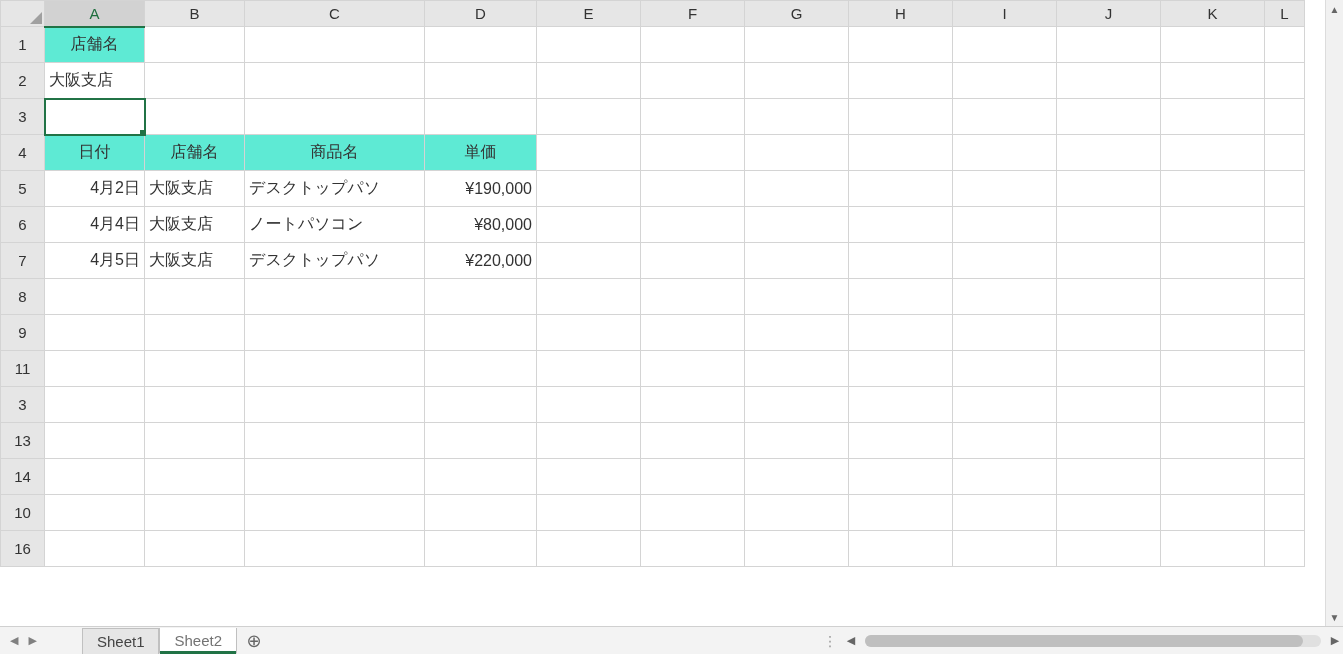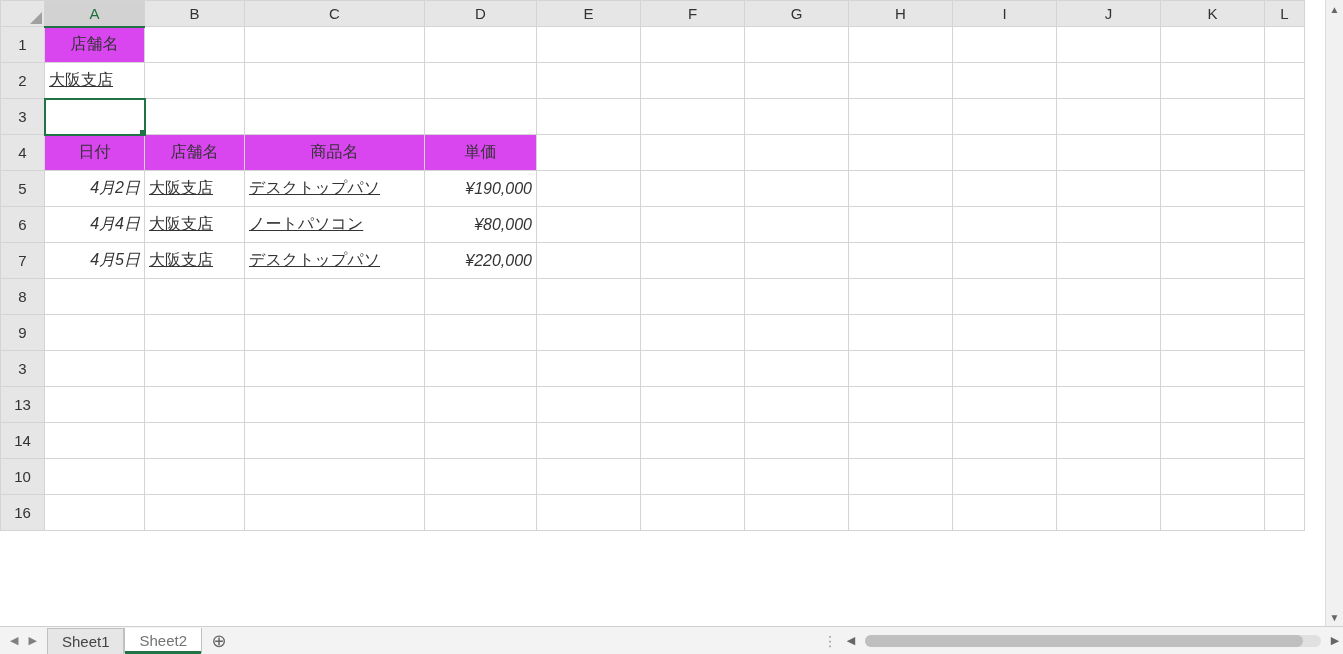--- a/index.html
+++ b/index.html
@@ -70,40 +70,40 @@
 th.row-head {
   width: 44px;
   background: #e6e6e6;
   text-align: center;
   color: #555;
   font-size: 15px;
   border: 1px solid #b7b7b7;
 }
 td.cell { background: #fff; }
 td.hdr {
-  background: #d946ef;
+  background: #5eead4;
   color: #fff;
   text-align: center;
   font-weight: normal;
 }
 td.active {
   outline: 2px solid #217346;
   outline-offset: -1px;
   position: relative;
 }
 td.active::after {
   content: "";
   position: absolute;
   right: -3px; bottom: -3px;
   width: 6px; height: 6px;
   background: #217346;
   border: 1px solid #fff;
 }
-td.align-r { text-align: right; font-style: italic; }
-td.align-l { text-align: left; text-decoration: underline; }
+td.align-r { text-align: right; }
+td.align-l { text-align: left; }
 td.align-c { text-align: center; }
 
 
 .cA { width: 100px; }
 .cB { width: 100px; }
 .cC { width: 180px; }
 .cD { width: 112px; }
 .cE,.cF,.cG,.cH,.cI,.cJ,.cK { width: 104px; }
 .cL { width: 40px; }
 
@@ -146,20 +146,21 @@
   gap: 10px;
 }
 .tab-nav .nav-btn {
   color: #808080;
   font-size: 11px;
   cursor: pointer;
 }
 .tabs {
   display: flex;
   align-items: flex-end;
+  margin-left: 35px;
 }
 .tab {
   padding: 4px 14px;
   font-size: 15px;
   background: #e6e6e6;
   border: 1px solid #c0c0c0;
   border-bottom: none;
   color: #444;
   cursor: pointer;
   position: relative;
@@ -368,20 +369,35 @@
             <td class="cell cF"></td>
             <td class="cell cG"></td>
             <td class="cell cH"></td>
             <td class="cell cI"></td>
             <td class="cell cJ"></td>
             <td class="cell cK"></td>
             <td class="cell cL"></td>
           </tr>
       <tr>
             <th class="row-head">9</th>
+            <td class="cell cA"></td>
+            <td class="cell cB"></td>
+            <td class="cell cC"></td>
+            <td class="cell cD"></td>
+            <td class="cell cE"></td>
+            <td class="cell cF"></td>
+            <td class="cell cG"></td>
+            <td class="cell cH"></td>
+            <td class="cell cI"></td>
+            <td class="cell cJ"></td>
+            <td class="cell cK"></td>
+            <td class="cell cL"></td>
+          </tr>
+      <tr>
+            <th class="row-head">11</th>
             <td class="cell cA"></td>
             <td class="cell cB"></td>
             <td class="cell cC"></td>
             <td class="cell cD"></td>
             <td class="cell cE"></td>
             <td class="cell cF"></td>
             <td class="cell cG"></td>
             <td class="cell cH"></td>
             <td class="cell cI"></td>
             <td class="cell cJ"></td>

